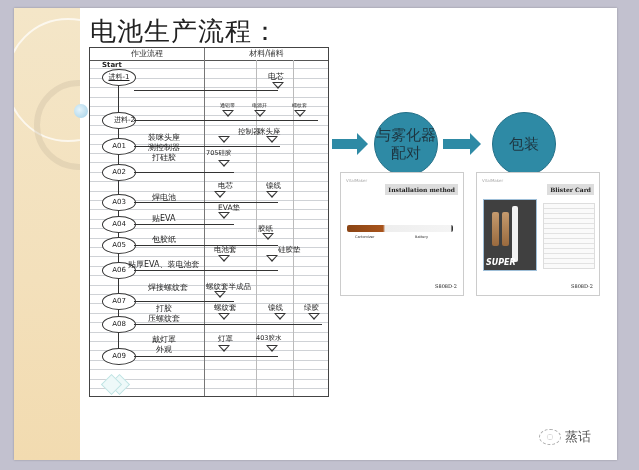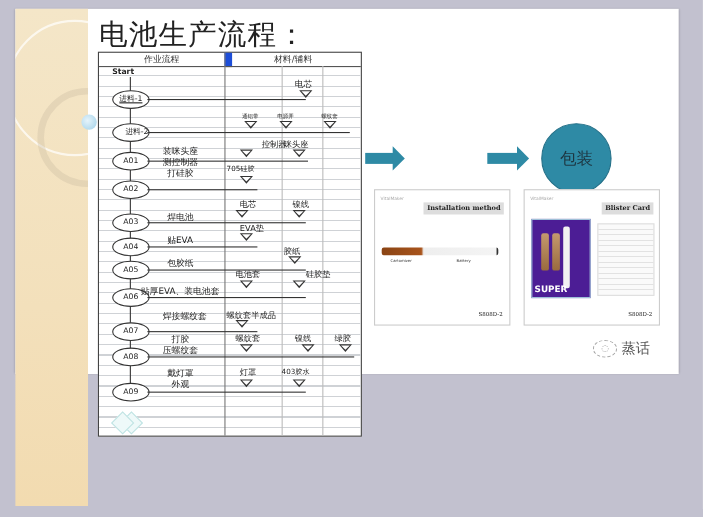--- a/index.html
+++ b/index.html
@@ -1,17 +1,17 @@
 <!DOCTYPE html>
 <html><head>
 <meta charset="utf-8">
 <style>
   html,body{margin:0;padding:0;}
   body{width:639px;height:470px;background:#c2c1cf;position:relative;overflow:hidden;font-family:"DejaVu Sans",sans-serif;}
-  .slide{position:absolute;left:14px;top:8px;width:603px;height:332px;background:#ffffff;box-shadow:0 0 2px rgba(0,0,0,.25);}
+  .slide{position:absolute;left:14px;top:8px;width:603px;height:452px;background:#ffffff;box-shadow:0 0 2px rgba(0,0,0,.25);}
   .deco{position:absolute;left:0;top:0;width:66px;height:452px;background:linear-gradient(180deg,#f4e6c8 0%,#f3e0bb 60%,#f2dbb0 100%);overflow:hidden;}
   .ring{position:absolute;border-radius:50%;border:2px solid rgba(255,255,255,.7);}
   .ring2{position:absolute;border-radius:50%;border:6px solid rgba(200,185,160,.35);}
   .dot{position:absolute;left:60px;top:96px;width:14px;height:14px;border-radius:50%;background:radial-gradient(circle at 40% 40%,#e6f4fb,#9fd0e8);}
   .title{position:absolute;left:76px;top:6px;font-family:"DejaVu Serif",serif;font-size:26px;color:#222;letter-spacing:1px;}
   .chart{position:absolute;left:75px;top:39px;width:238px;height:348px;border:1px solid #444;background:#fff;}
   .hdr{position:absolute;top:0;height:12px;font-size:8px;color:#333;text-align:center;line-height:12px;border-bottom:1px solid #555;}
   .grid{position:absolute;left:0;right:0;top:12px;bottom:0;
         background-image:repeating-linear-gradient(180deg,transparent 0,transparent 8.4px,#cfd2d6 8.4px,#cfd2d6 9.4px);}
   .vline{position:absolute;top:0;bottom:0;width:1px;background:#777;}
@@ -26,21 +26,21 @@
   .diamond{position:absolute;left:36px;top:329px;width:13px;height:13px;border:1px solid #bfe3e3;background:#eef9f9;transform:rotate(45deg);}
   .circle{position:absolute;width:62px;height:62px;border-radius:50%;background:#2e8aa5;border:1px solid #247088;color:#1d3540;font-size:15px;text-align:center;display:flex;align-items:center;justify-content:center;line-height:18px;}
   .arrow{position:absolute;height:10px;background:#2e8aa5;}
   .arrow::after{content:"";position:absolute;right:-10px;top:-6px;border-top:11px solid transparent;border-bottom:11px solid transparent;border-left:11px solid #2e8aa5;}
   .card{position:absolute;width:122px;height:122px;border:1px solid #ccc;background:#fff;}
   .card .brand{position:absolute;left:5px;top:5px;font-size:4px;color:#aaa;}
   .card .tag{position:absolute;right:5px;top:11px;background:#ddd;font-family:"DejaVu Serif",serif;font-size:6px;font-weight:bold;padding:2px 3px;color:#222;}
   .card .code{position:absolute;right:6px;bottom:6px;font-size:5px;color:#222;font-family:"DejaVu Serif",serif;}
   .cig{position:absolute;left:6px;top:52px;width:106px;height:7px;border-radius:2px;background:linear-gradient(90deg,#8a4414 0,#a8541c 34%,#eee 36%,#f4f4f4 98%,#333 99%);}
   .cap{position:absolute;font-size:3.5px;color:#333;}
-  .blister{position:absolute;left:6px;top:26px;width:52px;height:70px;background:#4c1d95;border:1px solid #9fbfd8;}
+  .blister{position:absolute;left:6px;top:26px;width:52px;height:70px;background:#404040;border:1px solid #9fbfd8;font-style:italic;}
   .bat{position:absolute;top:12px;width:7px;height:34px;background:linear-gradient(180deg,#c59a6e,#9a6a3e);border-radius:2px;}
   .wand{position:absolute;left:28px;top:6px;width:6px;height:56px;background:#f2f2f2;border-radius:2px;}
   .super{position:absolute;left:2px;bottom:3px;font-size:8px;font-weight:bold;color:#fff;font-family:"DejaVu Sans",sans-serif;}
   .manual{position:absolute;left:66px;top:30px;width:50px;height:64px;background:#fafafa;border:1px solid #ddd;background-image:repeating-linear-gradient(180deg,transparent 0,transparent 4px,#e2e2e2 4px,#e2e2e2 5px);}
   .wm{position:absolute;right:26px;bottom:14px;font-size:13px;color:#555;display:flex;align-items:center;gap:4px;}
   .wm .ic{width:20px;height:14px;border:1px dashed #aaa;border-radius:50%;font-size:8px;color:#999;text-align:center;line-height:14px;}
 </style>
 </head>
 <body>
 
@@ -48,31 +48,31 @@
 
   <div class="deco">
     <div class="ring" style="left:-8px;top:10px;width:120px;height:120px;"></div>
     <div class="ring2" style="left:20px;top:72px;width:78px;height:78px;"></div>
   </div>
   <div class="dot"></div>
 
   <div class="title">电池生产流程：</div>
 
   <div class="chart">
-    <div class="hdr" style="left:0;width:114px;border-right:7px solid #1d4ed8;">作业流程</div>
+    <div class="hdr" style="left:0;width:114px;border-right:1px solid #1d4ed8;">作业流程</div>
     <div class="hdr" style="left:115px;width:123px;">材料/辅料</div>
     <div class="grid"></div>
     <div class="vline" style="left:114px;"></div>
     <div class="vline light" style="left:166px;top:12px;"></div>
     <div class="vline light" style="left:203px;top:12px;"></div>
 
     <div class="lbl" style="left:12px;top:13px;font-size:7px;font-weight:bold;">Start</div>
     <div class="spine" style="left:28px;top:22px;height:290px;"></div>
 
-    <div class="node" style="left:12px;top:34px;text-decoration:underline;">进料-1</div>
+    <div class="node" style="left:12px;top:21px;text-decoration:underline;">进料-1</div>
     <div class="node" style="left:12px;top:64px;text-align:right;">进料-2</div>
     <div class="node" style="left:12px;top:90px;">A01</div>
     <div class="node" style="left:12px;top:116px;text-align:center;">A02</div>
     <div class="node" style="left:12px;top:146px;">A03</div>
     <div class="node" style="left:12px;top:168px;">A04</div>
     <div class="node" style="left:12px;top:189px;">A05</div>
     <div class="node" style="left:12px;top:214px;">A06</div>
     <div class="node" style="left:12px;top:245px;">A07</div>
     <div class="node" style="left:12px;top:268px;">A08</div>
     <div class="node" style="left:12px;top:300px;">A09</div>
@@ -149,20 +149,26 @@
 
     <div class="mat" style="left:128px;top:286px;">灯罩</div>
     <div class="mat" style="left:166px;top:286px;font-size:6.5px;">403胶水</div>
     <div class="tri" style="left:128px;top:297px;"></div>
     <div class="tri" style="left:176px;top:297px;"></div>
 
     <div class="diamond" style="left:14px;"></div>
   </div>
 
   <div class="arrow" style="left:318px;top:131px;width:26px;"></div>
+  <div class="circle" style="left:360px;top:104px;">
+    <div>
+      <div>与雾化器</div>
+      <div>配对</div>
+    </div>
+  </div>
   <div class="arrow" style="left:429px;top:131px;width:28px;"></div>
   <div class="circle" style="left:478px;top:104px;">
     <span>包装</span>
   </div>
 
   <div class="card" style="left:326px;top:164px;">
     <div class="brand">VitalMaker</div>
     <div class="tag">Installation method</div>
     <div class="cig"></div>
     <div class="cap" style="left:14px;top:62px;">Cartomizer</div>

